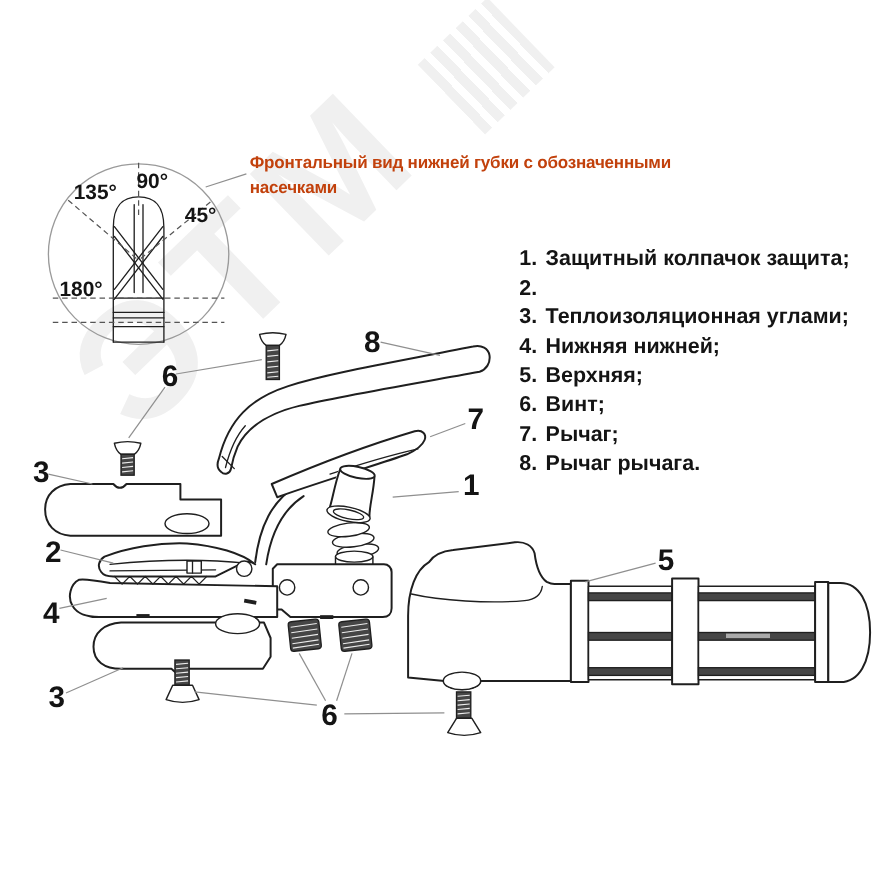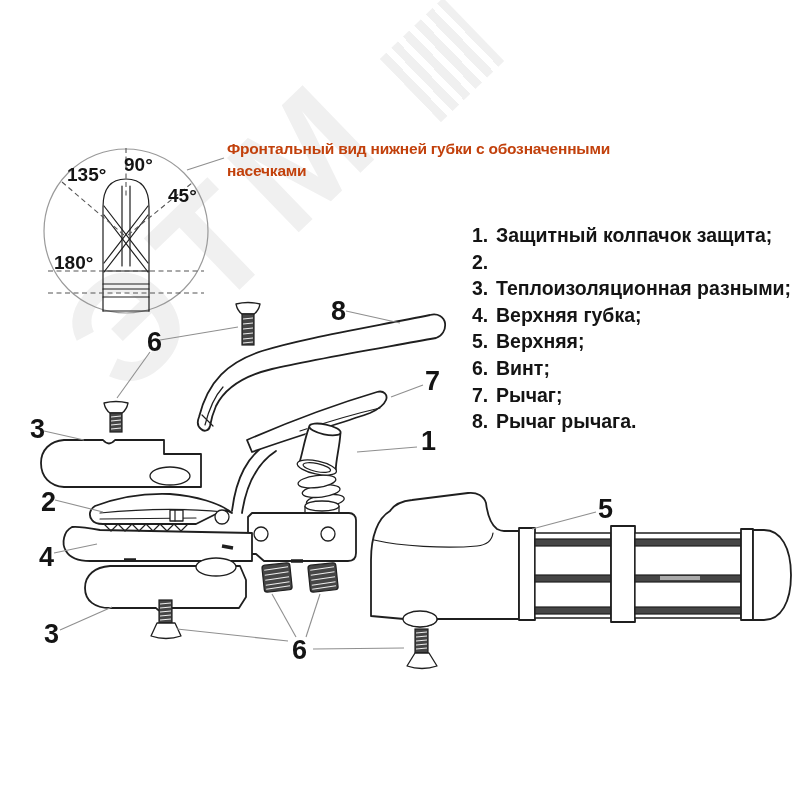--- a/index.html
+++ b/index.html
@@ -220,25 +220,25 @@
   <div class="parts-list">
     <div class="pl-row">
       <span class="pl-num">1.</span>
       <span>Защитный колпачок защита;</span>
     </div>
     <div class="pl-row">
       <span class="pl-num">2.</span>
     </div>
     <div class="pl-row">
       <span class="pl-num">3.</span>
-      <span>Теплоизоляционная разными;</span>
+      <span>Теплоизоляционная углами;</span>
     </div>
     <div class="pl-row">
       <span class="pl-num">4.</span>
-      <span>Верхняя губка;</span>
+      <span>Нижняя нижней;</span>
     </div>
     <div class="pl-row">
       <span class="pl-num">5.</span>
       <span>Верхняя;</span>
     </div>
     <div class="pl-row">
       <span class="pl-num">6.</span>
       <span>Винт;</span>
     </div>
     <div class="pl-row">

